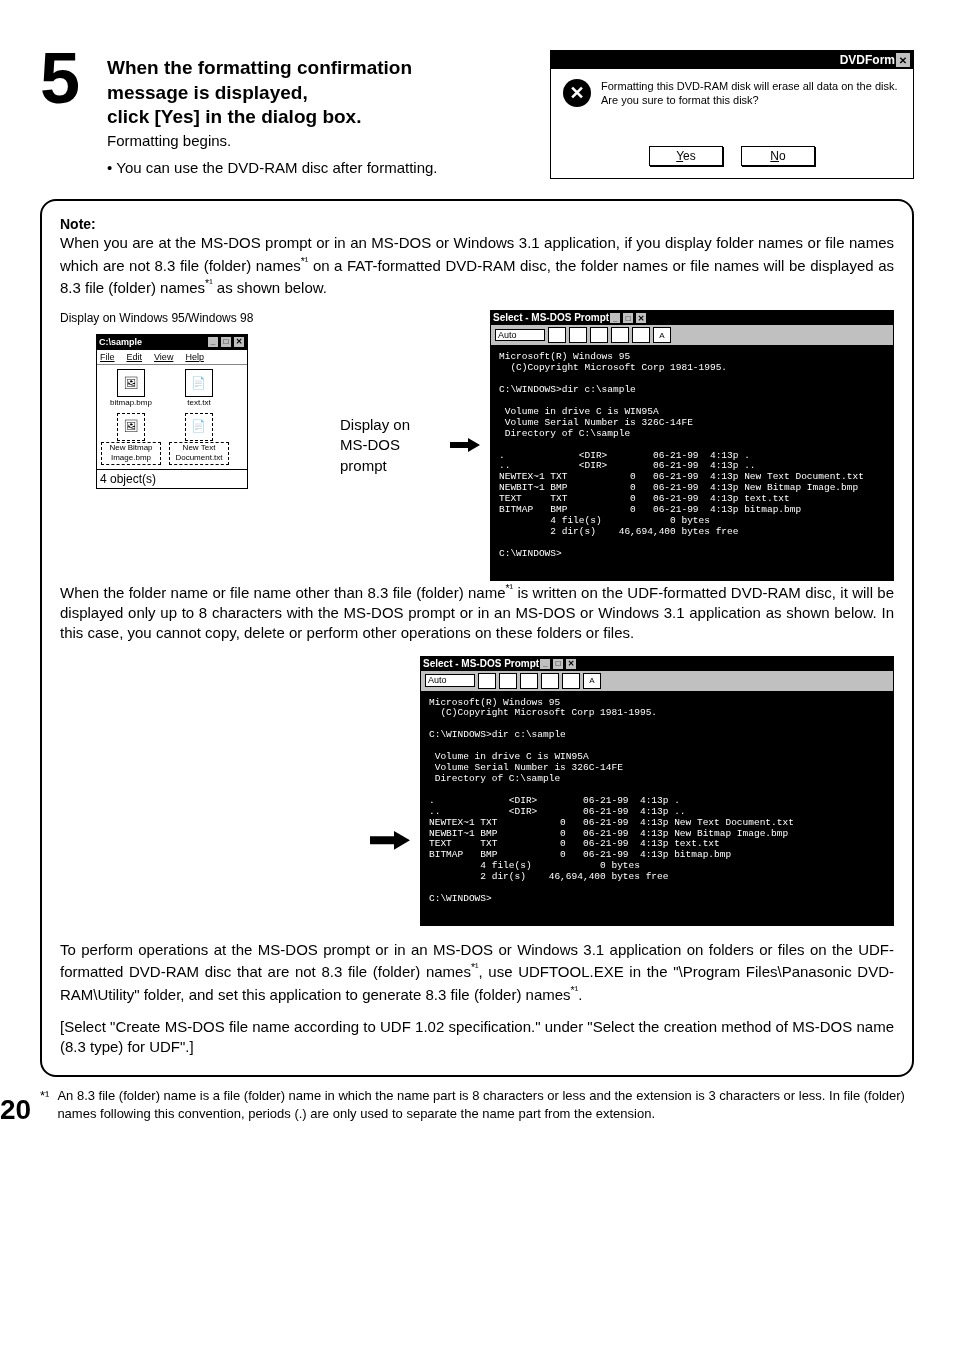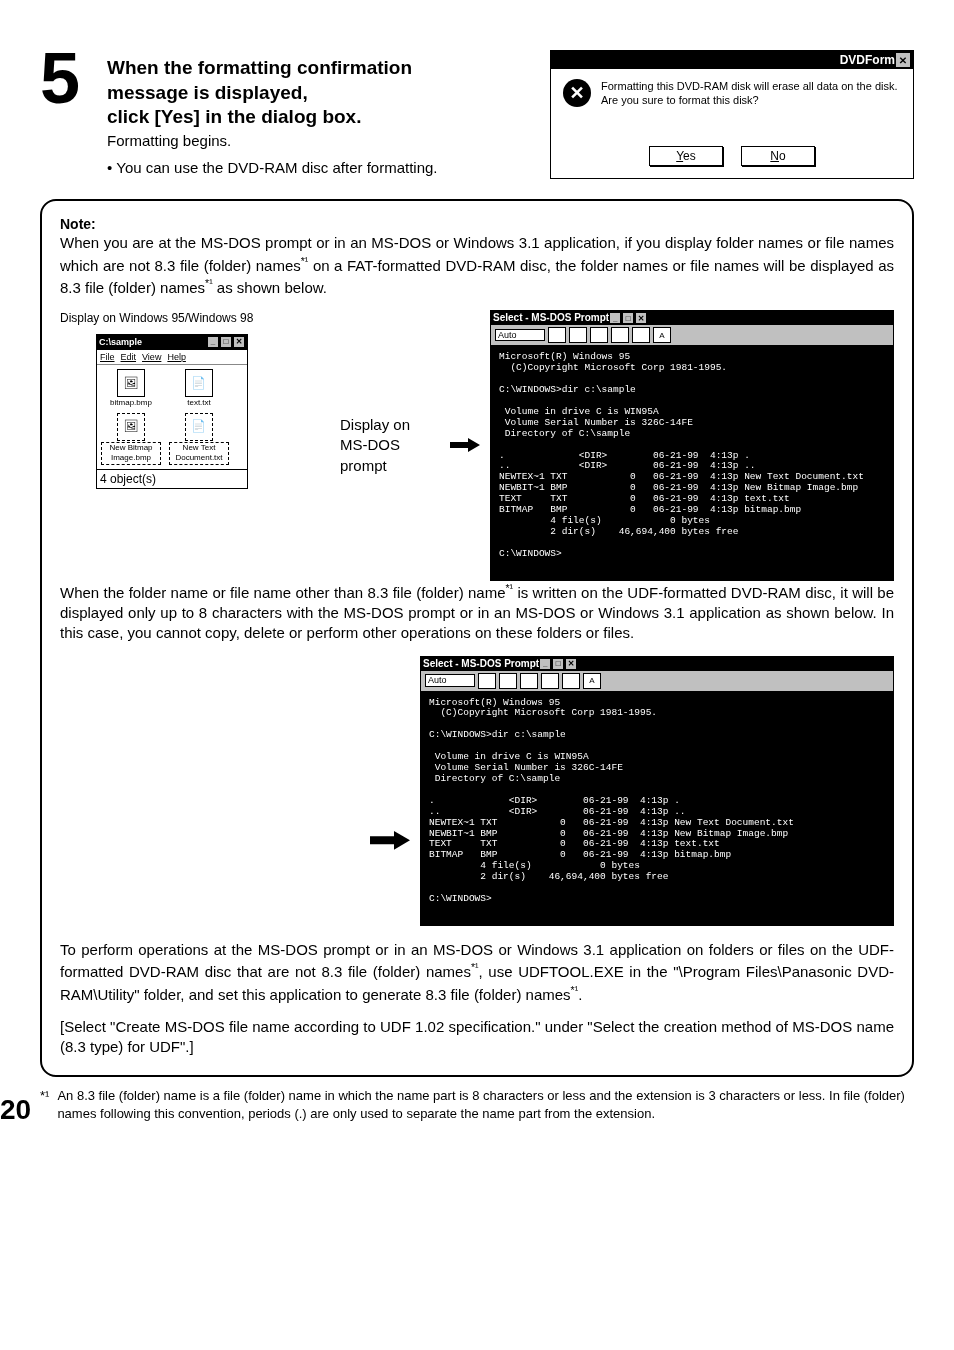--- a/index.html
+++ b/index.html
@@ -147,21 +147,21 @@
   .explorer-title {
     background: #000;
     color: #fff;
     display: flex;
     justify-content: space-between;
     padding: 1px 2px;
     font-weight:700;
   }
   .explorer-ctrl { display:flex; gap:1px;}
   .explorer-ctrl span{ background:#c0c0c0;color:#000;width:10px;height:10px;font-size:8px;display:flex;align-items:center;justify-content:center;border:1px solid #000;}
-  .explorer-menu { display:flex; gap:6px; padding:1px 3px; border-bottom:1px solid #888;}
+  .explorer-menu { display:flex; gap:12px; padding:1px 3px; border-bottom:1px solid #888;}
   .explorer-menu span{ text-decoration: underline; text-decoration-style: solid;}
   .explorer-body { display:flex; flex-wrap:wrap; padding:4px; gap:4px 8px; min-height:80px;}
   .exp-item { width:60px; text-align:center; font-size:8px;}
   .exp-icon { width:26px;height:26px;border:1px solid #000;margin:0 auto 1px auto;display:flex;align-items:center;justify-content:center;font-size:12px;}
   .exp-dashed .exp-icon, .exp-dashed .exp-name{ border:1px dashed #000;}
   .explorer-status{border-top:1px solid #000;padding:1px 3px;font-size:12px;display:flex;justify-content:space-between;}
 
   .dos-label-col { width: 100px; font-size:15px; align-self:center; }
   .dos-window {
     flex:1;

